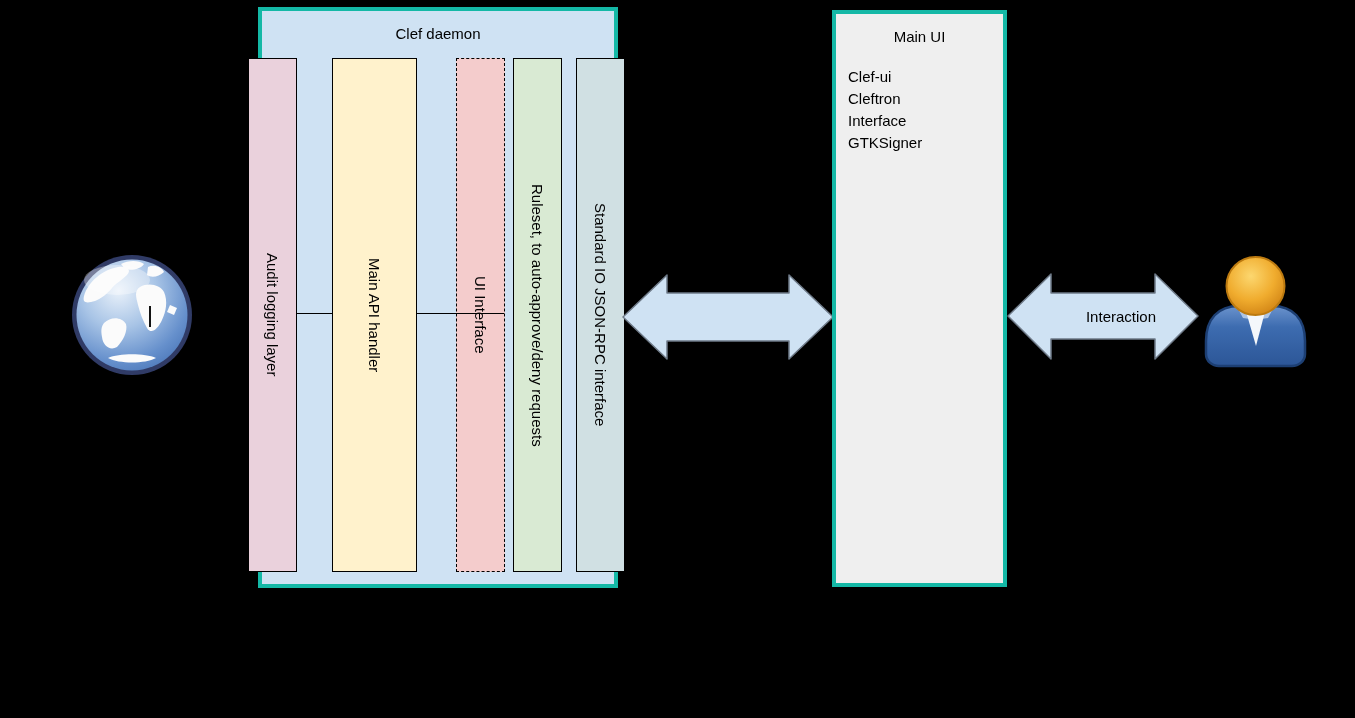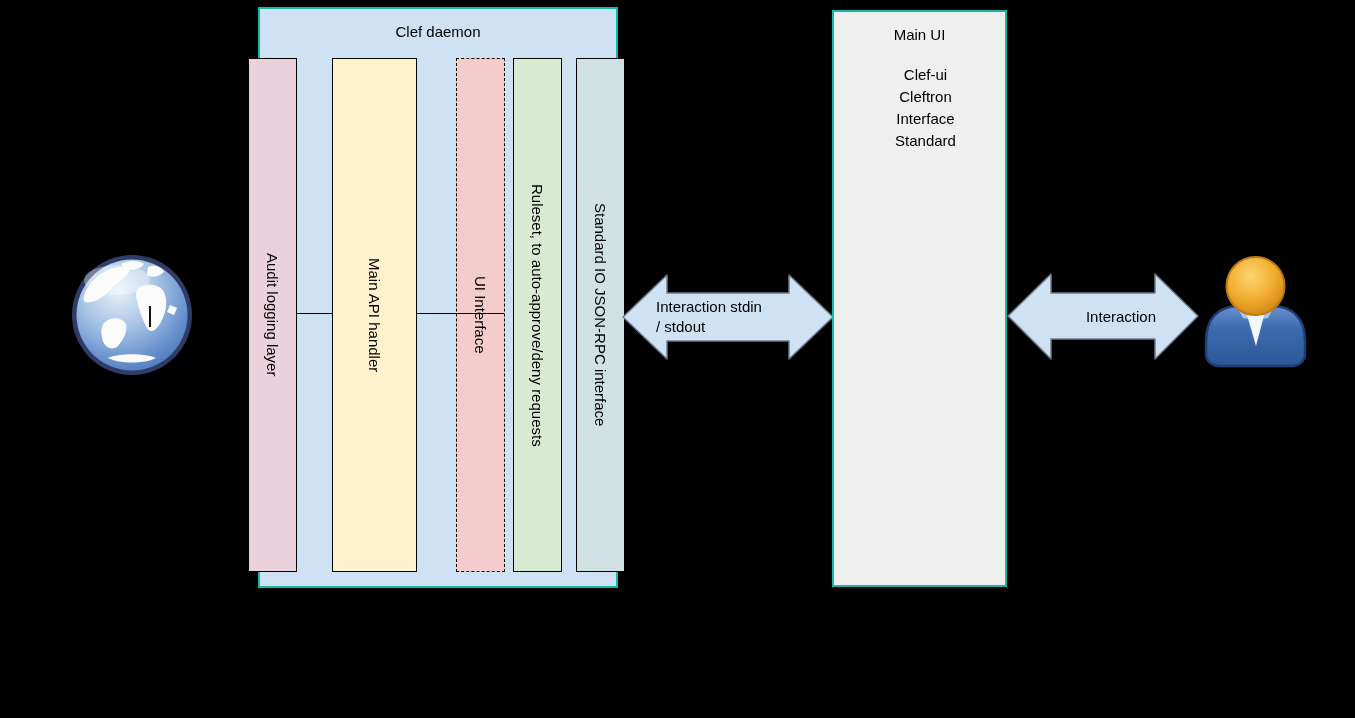--- a/index.html
+++ b/index.html
@@ -1,20 +1,20 @@
 <!DOCTYPE html>
 <html><head>
 <meta charset="utf-8">
 <style>
   html,body{margin:0;padding:0;background:#000;}
   .canvas{
     position:relative;width:1355px;height:718px;background:#000;
     font-family:"Liberation Sans", sans-serif;color:#000;overflow:hidden;
   }
-  .box{position:absolute;box-sizing:border-box;border:2px solid #14b8a6;}
+  .box{position:absolute;box-sizing:border-box;border:4px solid #14b8a6;}
   .clef-box{left:258px;top:7px;width:360px;height:581px;background:#cfe2f3;}
   .box-title{font-size:15px;text-align:center;padding-top:13px;line-height:20px;}
   .bar{
     position:absolute;box-sizing:border-box;border:1px solid #000;
     display:flex;align-items:center;justify-content:center;
   }
   .bar span{
     writing-mode:vertical-rl;white-space:nowrap;font-size:15px;line-height:1;
   }
   .bar-audit{left:248px;top:58px;width:49px;height:514px;background:#ead1dc;}
@@ -25,21 +25,21 @@
   .hline{position:absolute;height:1px;background:#000;}
   .hline-a{left:296px;top:313px;width:37px;}
   .hline-b{left:417px;top:313px;width:87px;}
   .arrow-svg{position:absolute;}
   .arrow-left{left:622px;top:274px;}
   .arrow-right{left:1007px;top:273px;}
   .arrow-label{position:absolute;font-size:15px;line-height:20px;}
   .arrow-label-left{left:656px;top:297px;}
   .arrow-label-right{left:996px;top:307px;width:160px;text-align:right;}
   .someui-box{left:832px;top:10px;width:175px;height:577px;background:#efefef;}
-  .someui-list{margin:19px 0 0 12px;font-size:15px;line-height:22px;text-align:center;}
+  .someui-list{margin:19px 0 0 12px;font-size:15px;line-height:22px;}
   .icon-svg{position:absolute;}
   .globe{left:71px;top:254px;}
   .person{left:1203px;top:256px;}
   .caret{position:absolute;left:149px;top:306px;width:2px;height:21px;background:#121212;}
 </style>
 </head>
 <body>
 
 <div class="canvas">
 
@@ -88,32 +88,28 @@
   <div class="bar bar-stdio">
     <span>Standard IO JSON-RPC interface</span>
   </div>
 
   <div class="hline hline-a"></div>
   <div class="hline hline-b"></div>
 
   <svg class="arrow-svg arrow-left" width="212" height="86" viewBox="0 0 212 86">
     <polygon points="1,43 45,1 45,19 167,19 167,1 211,43 167,85 167,67 45,67 45,85" fill="#cfe2f3" stroke="#6e7a88" stroke-width="1.5" stroke-linejoin="round"></polygon>
   </svg>
-  <div class="arrow-label arrow-label-left">
-    <div>Interaction stdin</div>
-    <div>/ stdout</div>
-  </div>
 
   <div class="box someui-box">
     <div class="box-title">Main UI</div>
     <div class="someui-list">
       <div>Clef-ui</div>
       <div>Cleftron</div>
       <div>Interface</div>
-      <div>Standard</div>
+      <div>GTKSigner</div>
     </div>
   </div>
 
   <svg class="arrow-svg arrow-right" width="192" height="87" viewBox="0 0 192 87">
     <polygon points="1,43 44,1 44,20 148,20 148,1 191,43 148,86 148,66 44,66 44,86" fill="#cfe2f3" stroke="#6e7a88" stroke-width="1.5" stroke-linejoin="round"></polygon>
   </svg>
   <div class="arrow-label arrow-label-right">Interaction</div>
 
   <svg class="icon-svg person" width="107" height="112" viewBox="0 0 107 112">
     <defs>

